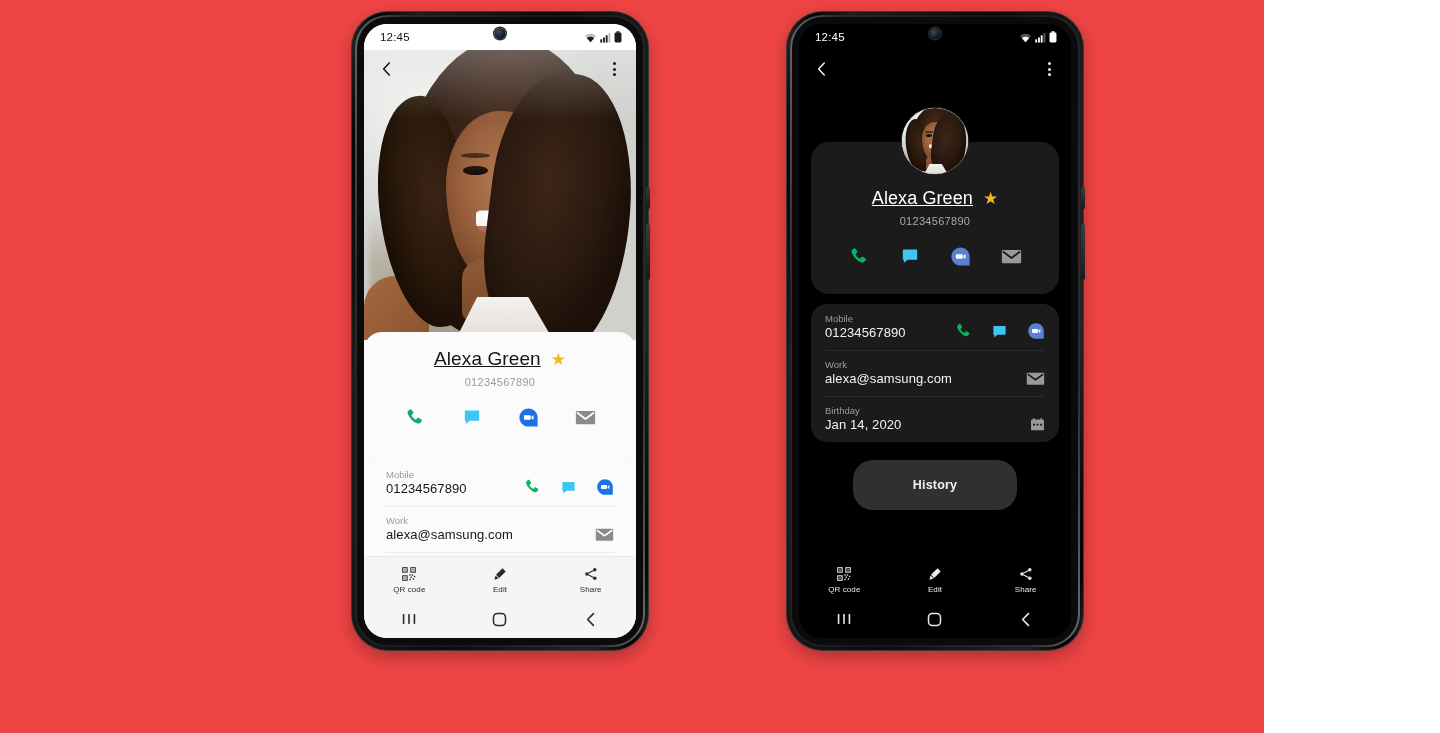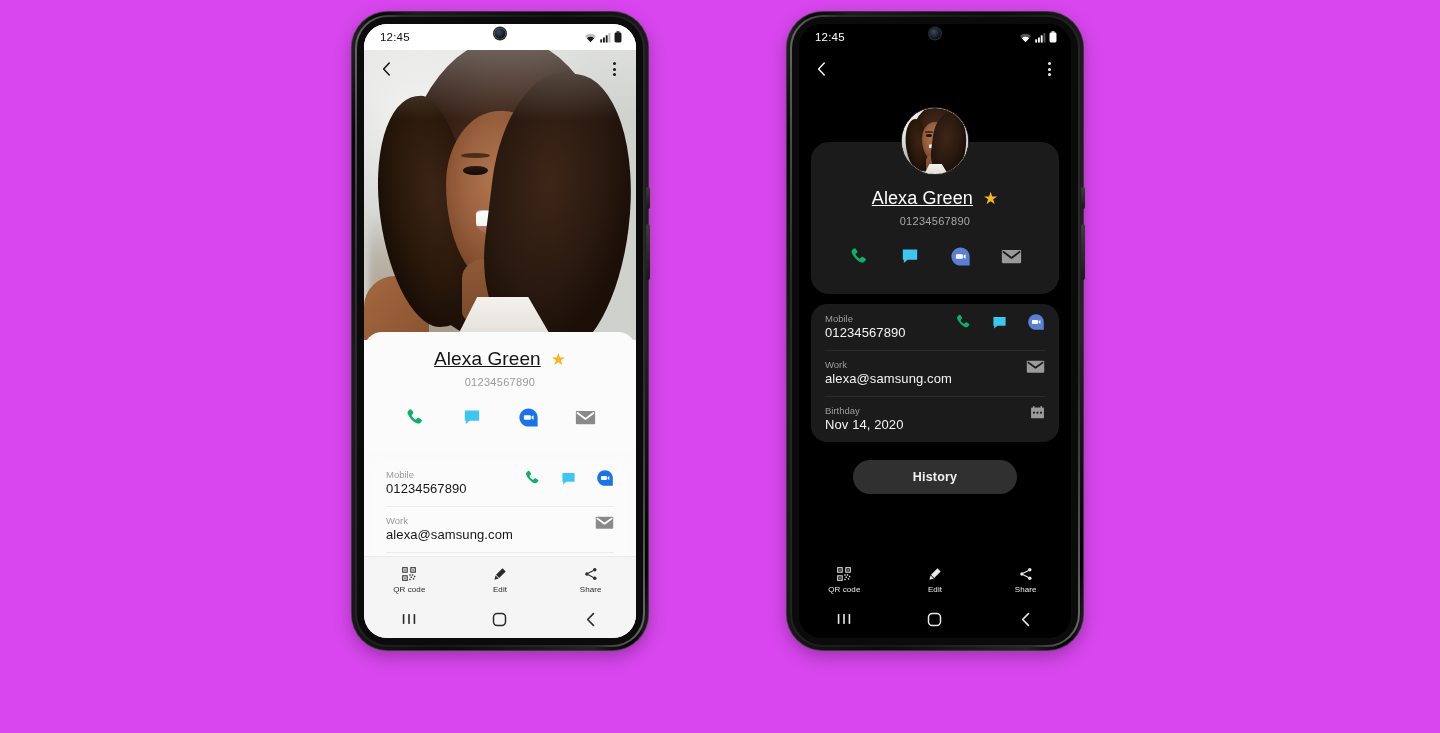--- a/index.html
+++ b/index.html
@@ -1,18 +1,18 @@
 <!DOCTYPE html>
 <html><head>
 <meta charset="utf-8">
 <style>
   * { margin:0; padding:0; box-sizing:border-box; }
   html,body{ width:1440px; height:733px; background:#ffffff; overflow:hidden;
     font-family:"Liberation Sans", sans-serif; }
-  .stage{ position:relative; width:1440px; height:733px; background:#d946ef; }
+  .stage{ position:relative; width:1264px; height:733px; background:#ef4444; }
 
   
   .phone{ position:absolute; border-radius:36px; background:#141414;
           box-shadow:0 0 0 1px #3a3a3a, 0 6px 18px rgba(0,0,0,.30); }
   .phone.light{ left:352px; top:12px; width:296px; height:638px; }
   .phone.dark { left:787px; top:12px; width:296px; height:638px; }
   .frame-outer{ position:absolute; inset:0; border-radius:36px;
      background:linear-gradient(100deg,#2a2a2a 0%,#050505 6%,#1d1d1d 16%,#0a0a0a 50%,#232323 86%,#000 96%,#2e2e2e 100%); }
   .frame-mid{ position:absolute; inset:3px; border-radius:33px;
      background:linear-gradient(100deg,#6b6b6b 0%,#2a2a2a 12%,#171717 50%,#2d2d2d 88%,#6e6e6e 100%); }
@@ -114,21 +114,21 @@
   .name{ font-size:19px; color:#141414; letter-spacing:.1px;text-decoration:underline; }
   .star{ color:#f5b721; font-size:17px; line-height:1; }
   .subnum{ text-align:center; font-size:11px; color:#9b9b9b; margin-top:6px; letter-spacing:.3px; }
   .actions{ display:flex; justify-content:space-around; align-items:center;
      margin-top:14px; padding:0 22px; }
   .act{ width:34px; height:30px; display:flex; align-items:center; justify-content:center; }
 
   
   .detail-light{ position:absolute; left:8px; right:8px; top:436px;
      background:#fbfbfb; border-radius:16px; overflow:hidden; }
-  .drow{ display:flex; align-items:flex-start; justify-content:space-between;
+  .drow{ display:flex; align-items:flex-end; justify-content:space-between;
      padding:9px 14px 10px 14px; position:relative; }
   .drow + .drow::before{ content:""; position:absolute; left:14px; right:14px; top:0;
      height:1px; background:#ececec; }
   .dark .drow + .drow::before{ background:#2b2b2b; }
   .dlabel{ font-size:9.5px; color:#9a9a9a; margin-bottom:1px; }
   .dval{ font-size:13px; color:#161616; letter-spacing:.1px; }
   .dark .dval{ color:#f3f3f3; }
   .dark .dlabel{ color:#9d9d9d; }
   .dicons{ display:flex; align-items:center; gap:19px; }
 
@@ -158,21 +158,21 @@
      background:#1b1b1b; border-radius:18px; }
   .card-dark .name{ color:#ffffff; font-size:18px; }
   .card-dark .subnum{ color:#a8a8a8; }
   .card-dark .name-row{ padding-top:46px; }
   .detail-dark{ position:absolute; left:12px; right:12px; top:280px;
      background:#1b1b1b; border-radius:16px; overflow:hidden; }
   .history-wrap{ position:absolute; left:0; right:0; top:436px;
      display:flex; justify-content:center; }
   .history-btn{ background:#303030; color:#f2f2f2; border:none; cursor:pointer;
      font-size:12.5px; font-weight:bold; font-family:"Liberation Sans",sans-serif;
-     padding:10px 0; width:164px; border-radius:20px; letter-spacing:.2px; }
+     padding:18px 0; width:164px; border-radius:20px; letter-spacing:.2px; }
   .svgic{ display:block; }
 </style>
 </head>
 <body>
 
 <div class="stage">
 
   <div class="phone light">
     <div class="frame-outer"></div>
     <div class="frame-mid"></div>
@@ -507,21 +507,21 @@
             <svg width="19" height="15" viewBox="0 0 24 18">
               <rect x="1" y="1.6" width="22" height="15.2" rx="1.2" fill="#9a9a9a"></rect>
               <path d="M2.2 3.4 L12 10.6 L21.8 3.4" fill="none" stroke="#1b1b1b" stroke-width="2.1" stroke-linejoin="round"></path>
             </svg>
           </div>
         </div>
 
         <div class="drow">
           <div>
             <div class="dlabel">Birthday</div>
-            <div class="dval">Nov 14, 2020</div>
+            <div class="dval">Jan 14, 2020</div>
           </div>
           <div class="dicons">
             <svg width="15" height="15" viewBox="0 0 20 20">
               <rect x="1.4" y="3.4" width="17.2" height="14.4" rx="1.6" fill="#9a9a9a"></rect>
               <rect x="4" y="1.2" width="2" height="4" rx=".9" fill="#9a9a9a"></rect>
               <rect x="14" y="1.2" width="2" height="4" rx=".9" fill="#9a9a9a"></rect>
               <rect x="4" y="9" width="2.6" height="2.4" fill="#1b1b1b"></rect>
               <rect x="8.7" y="9" width="2.6" height="2.4" fill="#1b1b1b"></rect>
               <rect x="13.4" y="9" width="2.6" height="2.4" fill="#1b1b1b"></rect>
             </svg>

